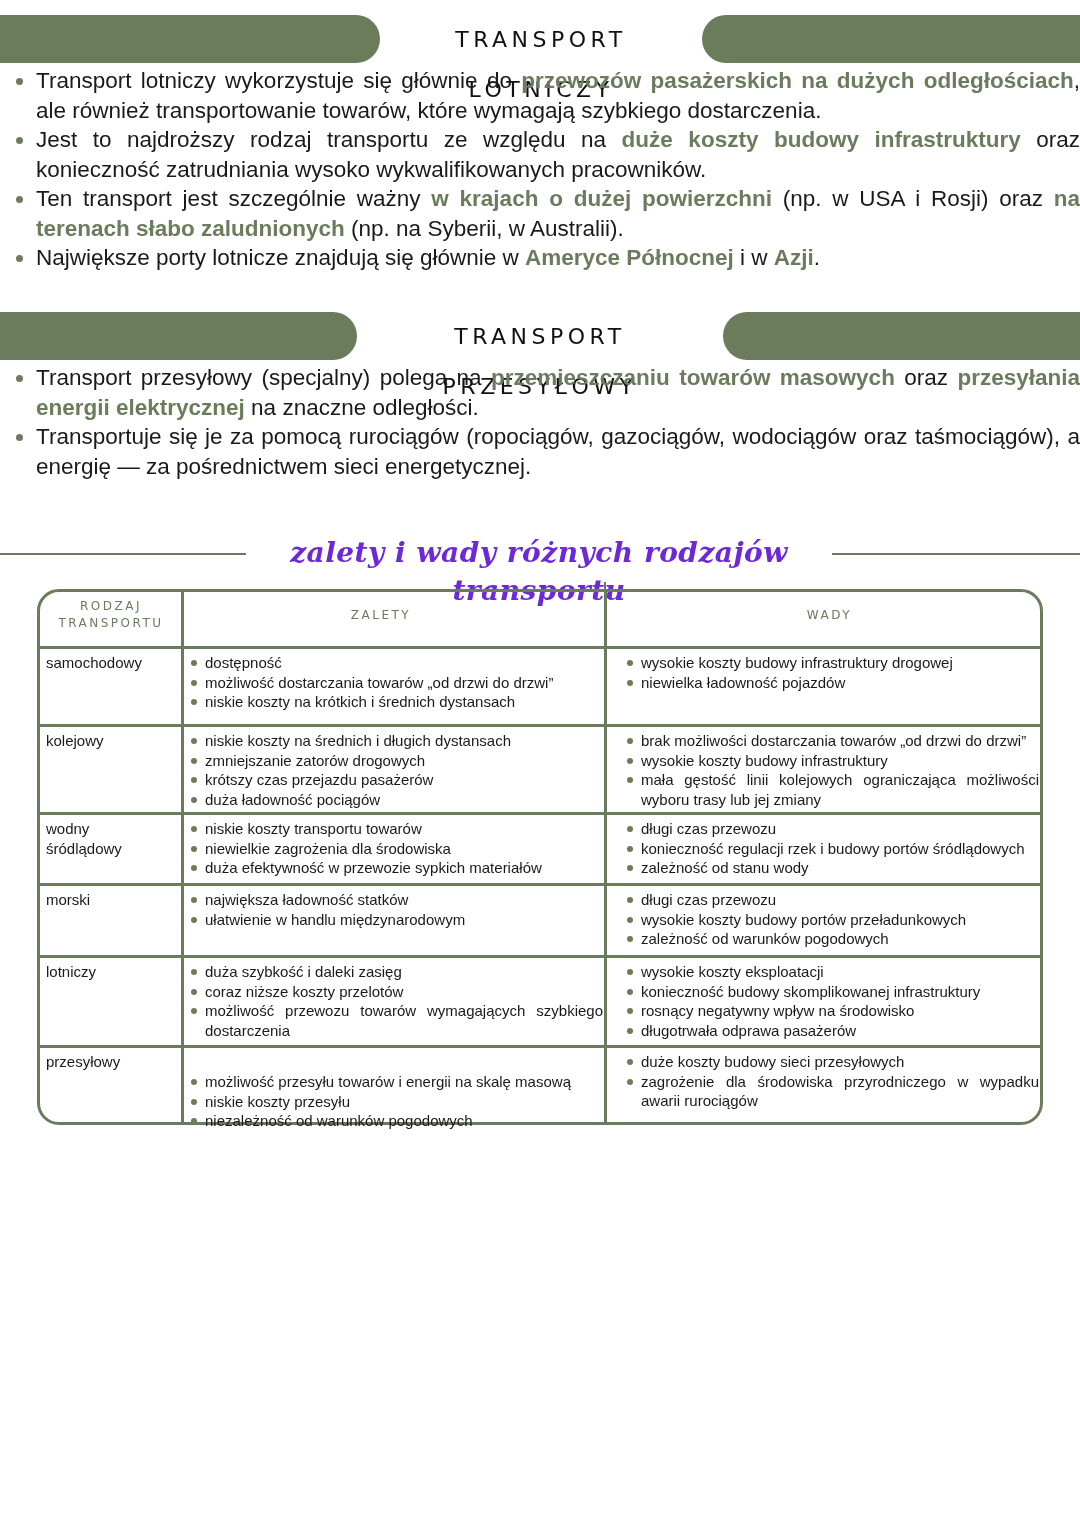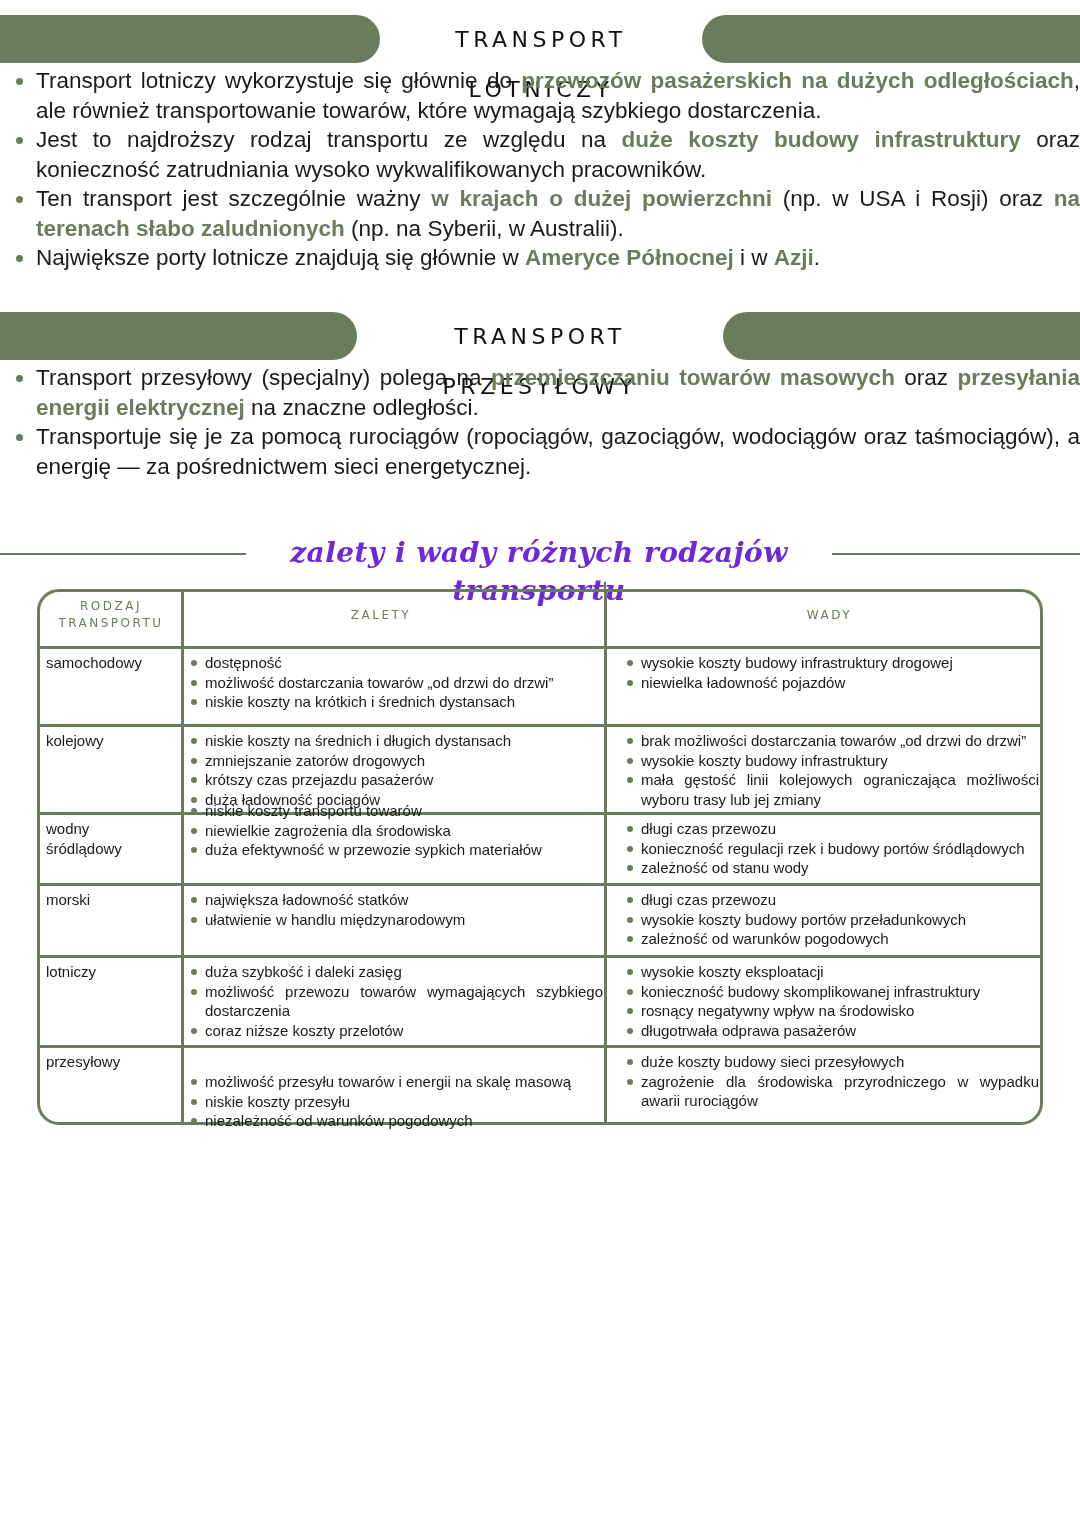--- a/index.html
+++ b/index.html
@@ -92,21 +92,21 @@
         <li>zmniejszanie zatorów drogowych</li>
         <li>krótszy czas przejazdu pasażerów</li>
         <li>duża ładowność pociągów</li>
       </ul>
       <ul class="cl" style="left: 585px; top: 139px; width: 414px;">
         <li>brak możliwości dostarczania towarów „od drzwi do drzwi”</li>
         <li>wysokie koszty budowy infrastruktury</li>
         <li>mała gęstość linii kolejowych ograniczająca możliwości wyboru trasy lub jej zmiany</li>
       </ul>
       <div class="cell-type" style="left: 6px; top: 227px; width: 90px;">wodny śródlądowy</div>
-      <ul class="cl" style="left: 149px; top: 209px; width: 414px;">
+      <ul class="cl" style="left: 149px; top: 227px; width: 414px;">
         <li>niskie koszty transportu towarów</li>
         <li>niewielkie zagrożenia dla środowiska</li>
         <li>duża efektywność w przewozie sypkich materiałów</li>
       </ul>
       <ul class="cl" style="left: 585px; top: 227px; width: 414px;">
         <li>długi czas przewozu</li>
         <li>konieczność regulacji rzek i budowy portów śródlądowych</li>
         <li>zależność od stanu wody</li>
       </ul>
       <div class="cell-type" style="left: 6px; top: 298px; width: 130px;">morski</div>
@@ -115,22 +115,22 @@
         <li>ułatwienie w handlu międzynarodowym</li>
       </ul>
       <ul class="cl" style="left: 585px; top: 298px; width: 414px;">
         <li>długi czas przewozu</li>
         <li>wysokie koszty budowy portów przeładunkowych</li>
         <li>zależność od warunków pogodowych</li>
       </ul>
       <div class="cell-type" style="left: 6px; top: 370px; width: 130px;">lotniczy</div>
       <ul class="cl" style="left: 149px; top: 370px; width: 414px;">
         <li>duża szybkość i daleki zasięg</li>
+        <li>coraz niższe koszty przelotów</li>
         <li>możliwość przewozu towarów wymagających szybkiego dostarczenia</li>
-        <li>coraz niższe koszty przelotów</li>
       </ul>
       <ul class="cl" style="left: 585px; top: 370px; width: 414px;">
         <li>wysokie koszty eksploatacji</li>
         <li>konieczność budowy skomplikowanej infrastruktury</li>
         <li>rosnący negatywny wpływ na środowisko</li>
         <li>długotrwała odprawa pasażerów</li>
       </ul>
       <div class="cell-type" style="left: 6px; top: 460px; width: 130px;">przesyłowy</div>
       <ul class="cl" style="left: 149px; top: 460px; width: 414px; margin-top: 20px;">
         <li>możliwość przesyłu towarów i energii na skalę masową</li>

